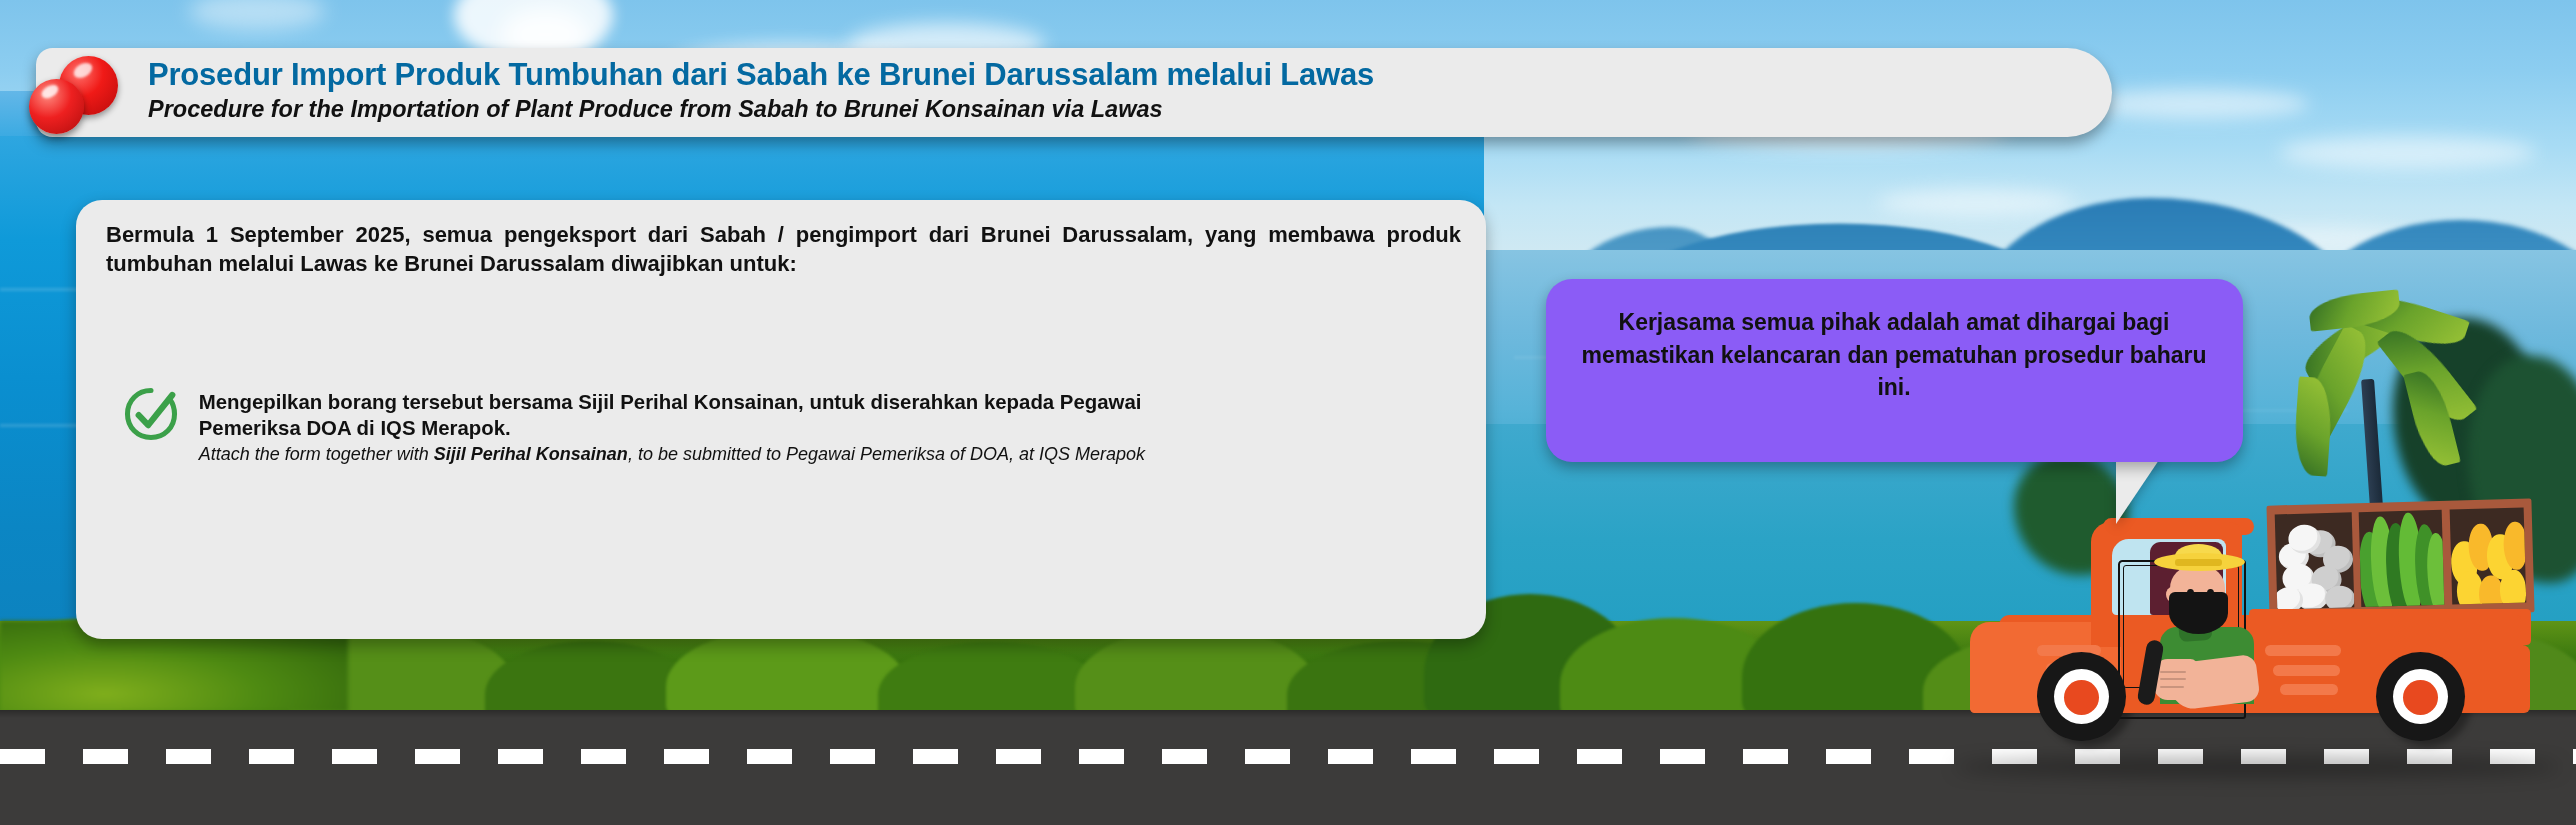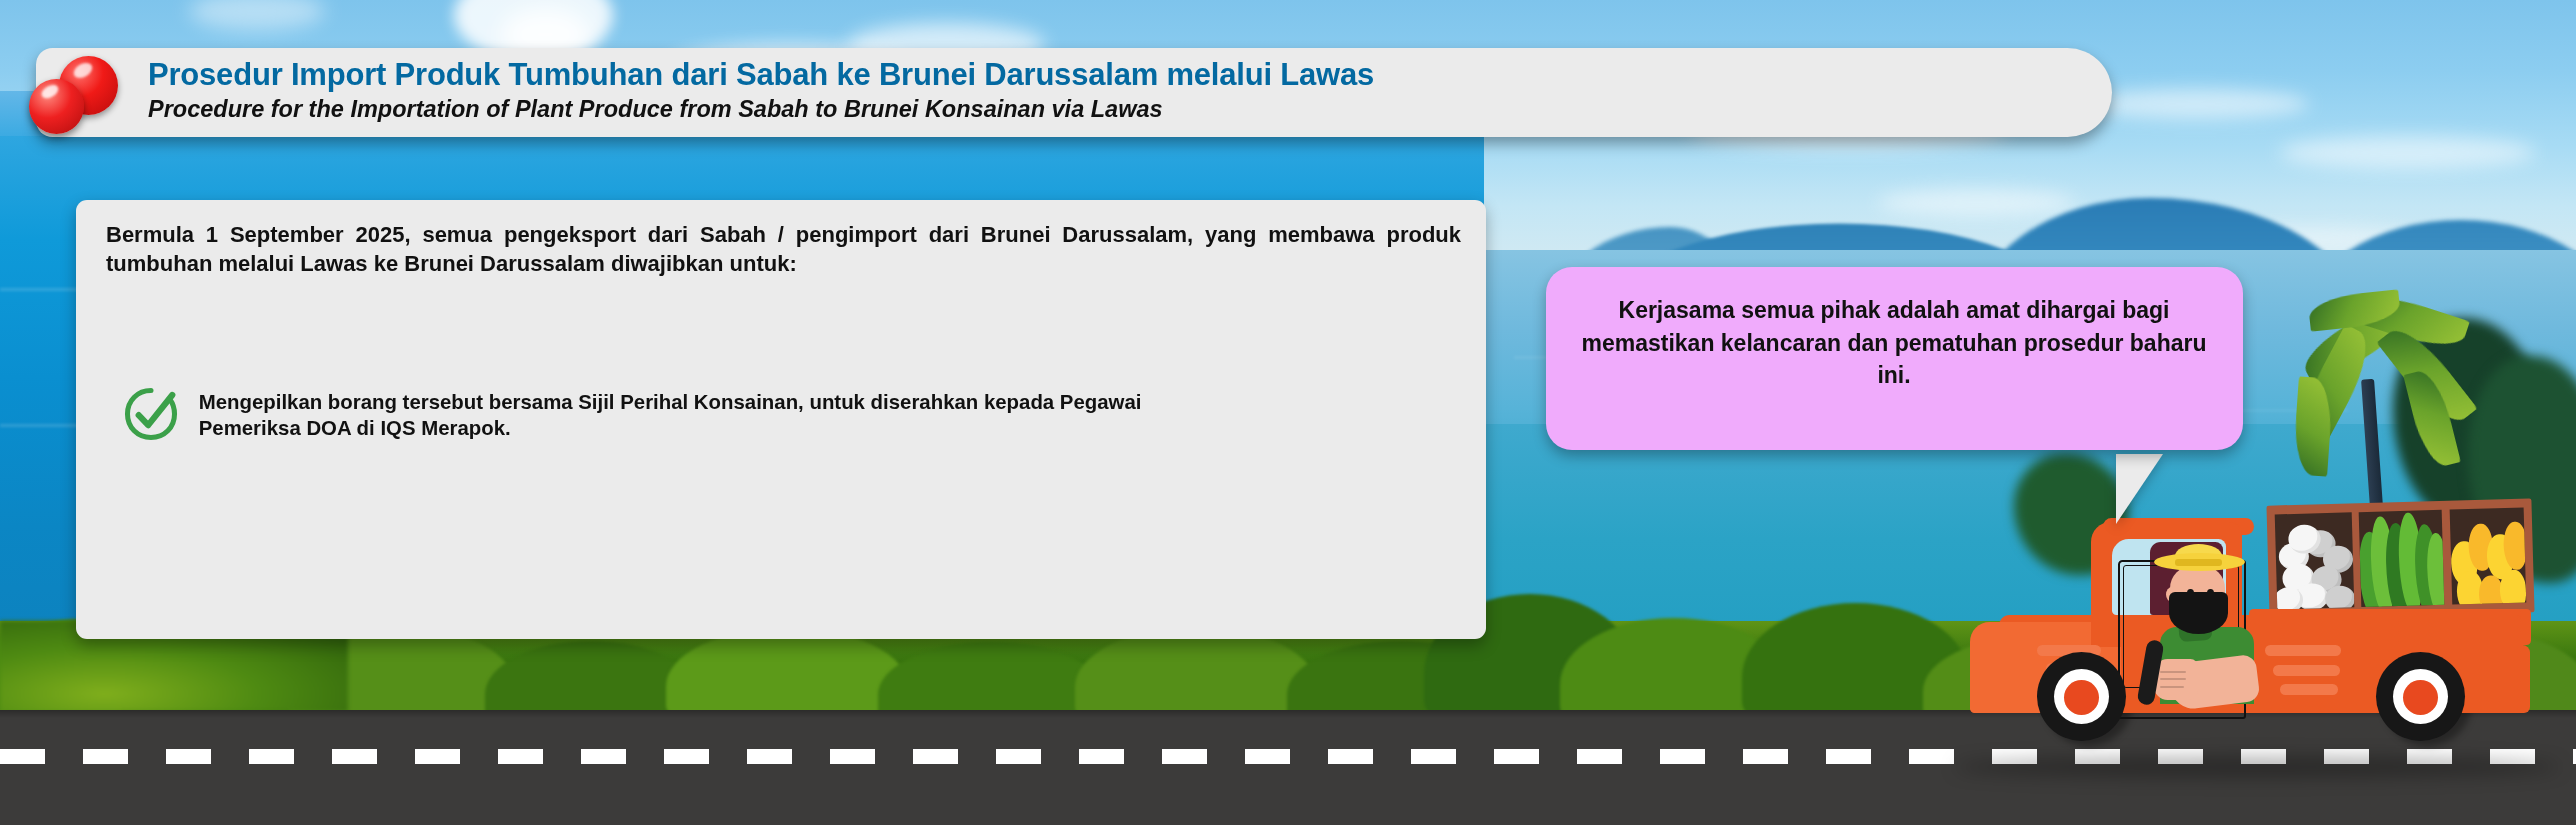--- a/index.html
+++ b/index.html
@@ -93,40 +93,40 @@
   .pin-front{left:6px;top:29px;width:55px;height:55px;
       background:radial-gradient(circle at 34% 28%,#ff8a80 0%,#ee2020 44%,#b00d0d 100%);
       box-shadow:0 3.8px 7.6px rgba(0,0,0,.45);}
   .pin-front-hi{position:absolute;left:18px;top:36px;width:18px;height:11.4px;border-radius:50%;
       background:rgba(255,255,255,.8);transform:rotate(-30deg);filter:blur(1.1px);}
   .pin-needle{position:absolute;left:73px;top:30px;width:19.7px;height:8.3px;border-radius:4.5px;
       background:linear-gradient(180deg,#d9dde0,#8d949a);transform:rotate(18deg);}
 
   
   .main-card{position:absolute;left:76px;top:200px;width:1410px;height:439px;
-      background:#ebebeb;border-radius:11px;box-shadow:0 6.8px 15px rgba(0,0,0,.3);text-decoration:underline;}
+      background:#ebebeb;border-radius:26px;box-shadow:0 6.8px 15px rgba(0,0,0,.3);text-decoration:underline;}
   .card-pad{position:absolute;left:30px;top:19.7px;right:29px;}
 
   .lead-ms{font-size:22px;font-weight:bold;color:#111;line-height:1.33;
       text-align:justify;width:1355px;}
   .lead-en{font-size:19px;font-style:italic;color:#111;line-height:1.34;
       text-align:justify;width:1355px;margin-top:16.7px;}
   .lead-en b{font-weight:bold;}
 
   .checklist{position:absolute;left:47px;top:184px;width:1333px;}
   .check-row{display:flex;align-items:flex-start;margin-bottom:10.6px;}
   .check-icon{flex:0 0 56px;width:56px;height:56px;margin-right:19.7px;margin-top:1.5px;}
   .check-body{flex:1;padding-top:4.5px;}
   .chk-ms{font-size:20.4px;font-weight:bold;color:#111;line-height:1.3;}
   .chk-en{font-size:18px;font-style:italic;color:#111;line-height:1.3;margin-top:1.5px;}
   .chk-en b{font-weight:bold;}
 
   
-  .bubble{position:absolute;left:1546px;top:267px;width:697px;height:183px;
-      background:#f0abfc;border-radius:26px;box-shadow:0 6px 13.6px rgba(0,0,0,.3);}
+  .bubble{position:absolute;left:1546px;top:279px;width:697px;height:183px;
+      background:#8b5cf6;border-radius:26px;box-shadow:0 6px 13.6px rgba(0,0,0,.3);}
   .bubble-text{position:absolute;left:27px;top:27px;width:642px;
       font-size:23px;font-weight:bold;color:#111;line-height:1.42;text-align:center;}
   .bubble-tail{position:absolute;left:2116px;top:454px;width:0;height:0;
       border-left:0 solid transparent;border-right:47px solid transparent;
       border-top:70px solid #ebebeb;filter:drop-shadow(0 4.5px 5.3px rgba(0,0,0,.25));}
 
   
   .truck{position:absolute;left:1923px;top:454px;width:666px;height:318px;}
   .t-body{position:absolute;left:76px;top:161px;width:522px;height:98px;background:#eb5a23;
       border-radius:10.6px 4.5px 4.5px 10.6px;}
@@ -381,20 +381,21 @@
 
       <div class="check-row">
         <span class="check-icon">
           <svg viewBox="0 0 100 100" width="56" height="56">
             <path d="M50 8 C26 8 8 26 8 50 C8 74 26 92 50 92 C74 92 92 74 92 50 C92 40 89 31 84 24" fill="none" stroke="#3ba049" stroke-width="9" stroke-linecap="round"></path>
             <path d="M28 52 L45 70 L88 16" fill="none" stroke="#3ba049" stroke-width="11" stroke-linecap="round" stroke-linejoin="round"></path>
           </svg>
         </span>
         <span class="check-body">
           <span class="chk-ms" style="display:block;width:984px;">Mengepilkan borang tersebut bersama Sijil Perihal Konsainan, untuk diserahkan kepada Pegawai Pemeriksa DOA di IQS Merapok.</span>
+          <span class="chk-en" style="display:block;width:969px;"><span>Attach the form together with </span><b>Sijil Perihal Konsainan</b><span>, to be submitted to Pegawai Pemeriksa of DOA, at IQS Merapok</span></span>
         </span>
       </div>
 
     </div>
   </div>
 
   <div class="bubble-tail"></div>
   <div class="bubble">
     <div class="bubble-text">Kerjasama semua pihak adalah amat dihargai bagi memastikan kelancaran dan pematuhan prosedur baharu ini.</div>
   </div>

